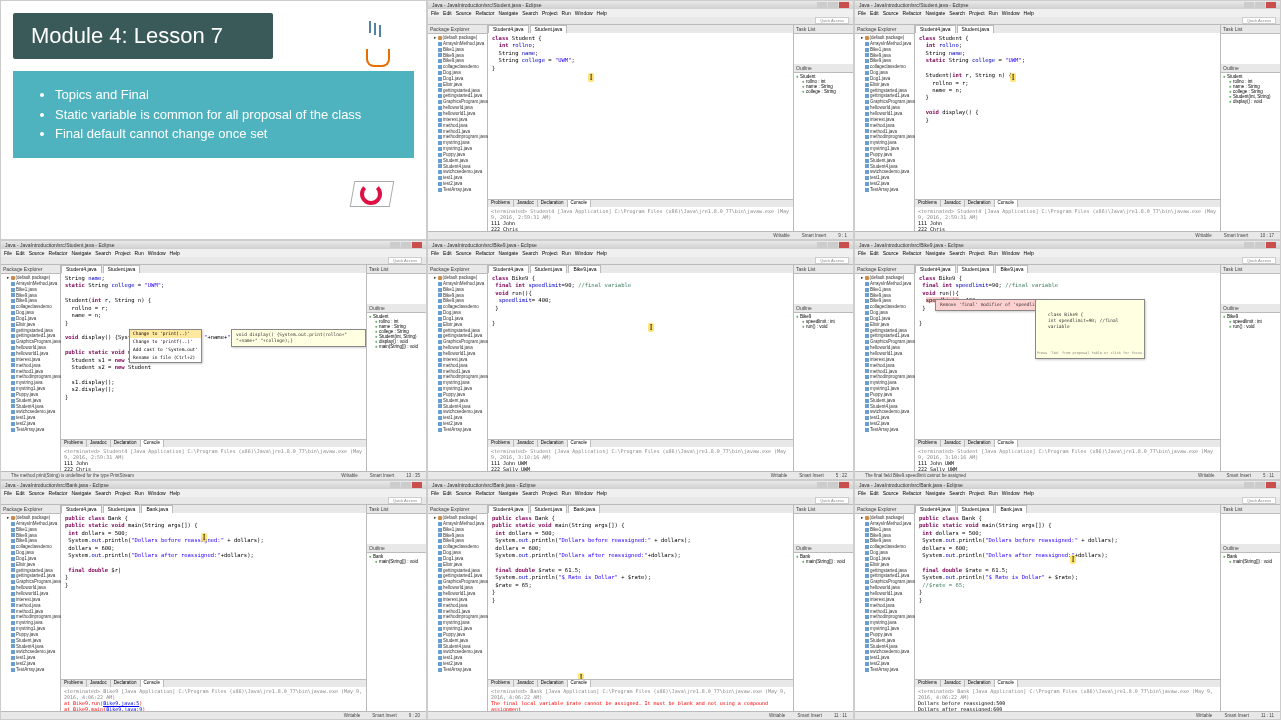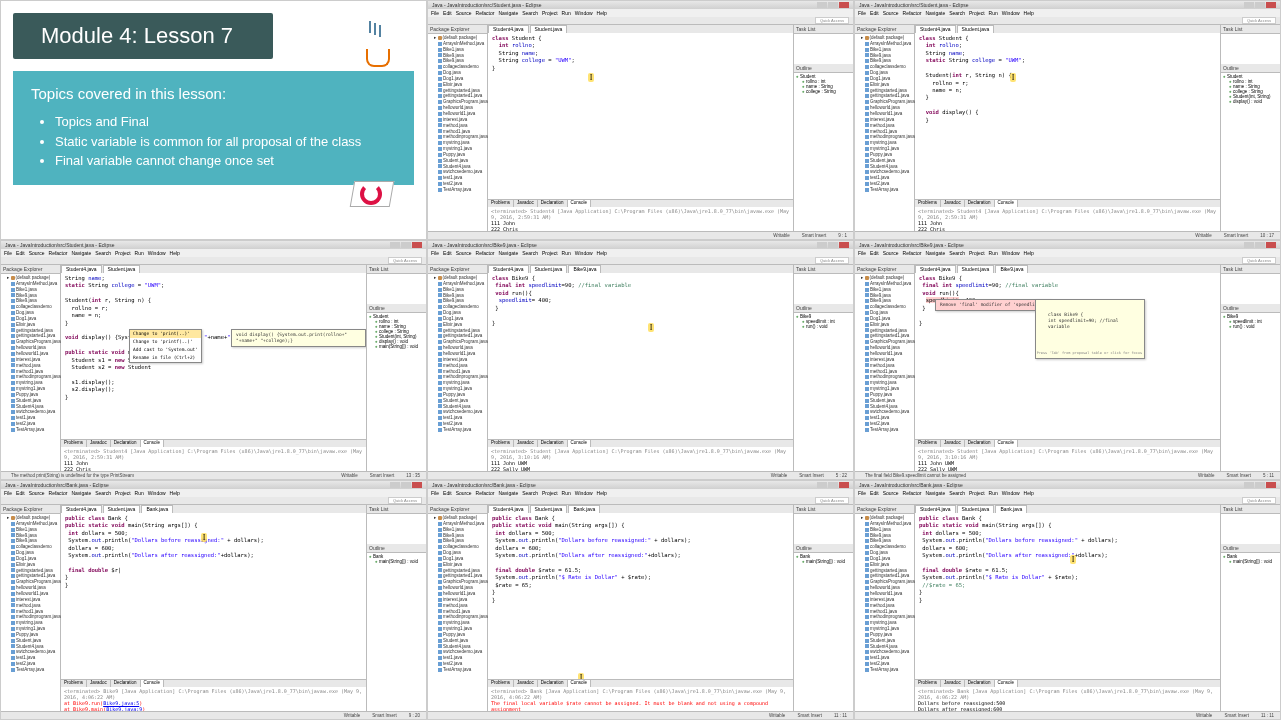--- a/index.html
+++ b/index.html
@@ -3,21 +3,21 @@
 <meta charset="utf-8">
 <style>
   * { margin: 0; padding: 0; box-sizing: border-box; }
   body { font-family: Arial, sans-serif; background: #fff; width: 1281px; height: 720px; overflow: hidden; position: relative; }
 
   .grid { display: grid; grid-template-columns: repeat(3, 1fr); grid-template-rows: repeat(3, 1fr); width: 100%; height: 100%; }
   .cell { position: relative; border: 1px solid #ccc; overflow: hidden; background: #f5f5f5; }
 
   
   .slide { background: #fff; width: 100%; height: 100%; position: relative; }
-  .slide-header { background: #3a5a5a; color: #fff; padding: 10px 28px; margin: 12px; font-size: 22px; font-weight: 300; border-radius: 2px; display: inline-block; min-width: 260px; }
+  .slide-header { background: #3a5a5a; color: #fff; padding: 10px 18px; margin: 12px; font-size: 22px; font-weight: 300; border-radius: 2px; display: inline-block; min-width: 260px; }
   .slide-topics { background: #4fb3bf; color: #fff; padding: 14px 18px; margin: 0 12px; font-size: 14px; }
   .slide-topics h3 { font-size: 15px; font-weight: 400; margin-bottom: 10px; }
   .slide-topics ul { list-style: disc; padding-left: 24px; }
   .slide-topics li { font-size: 13px; line-height: 1.5; }
   .java-logo { position: absolute; top: 18px; right: 28px; width: 36px; height: 48px; }
   .java-cup { width: 24px; height: 18px; border: 2px solid #e76f00; border-top: none; border-radius: 0 0 8px 8px; position: absolute; bottom: 0; left: 4px; }
   .java-steam { width: 2px; height: 12px; background: #5382a1; position: absolute; top: 4px; left: 12px; box-shadow: 5px 2px 0 #5382a1, -5px -2px 0 #5382a1; }
   .extra-icon { position: absolute; bottom: 24px; right: 28px; width: 56px; height: 40px; }
   .extra-icon .box { width: 40px; height: 26px; background: #fff; border: 1px solid #aaa; transform: skewX(-10deg); position: absolute; top: 6px; left: 10px; }
   .extra-icon .swirl { width: 22px; height: 22px; border: 4px solid #d14; border-radius: 50%; border-top-color: transparent; position: absolute; top: 8px; left: 18px; }
@@ -71,25 +71,24 @@
 <div class="grid">
 
   <div class="cell">
     <div class="slide">
       <div class="slide-header">Module 4: Lesson 7</div>
       <div class="java-logo">
           <div class="java-steam"></div>
           <div class="java-cup"></div>
         </div>
       <div class="slide-topics">
-        <h3>Topics covered in this lesson:</h3>
         <ul>
           <li>Topics and Final</li>
           <li>Static variable is common for all proposal of the class</li>
-          <li>Final variable cannot change once set</li>
+          <li>Final default cannot change once set</li>
         </ul>
       </div>
       <div class="extra-icon">
           <div class="box"></div>
           <div class="swirl"></div>
         </div>
     </div>
   </div>
 
   <div class="cell eclipse-cell">

